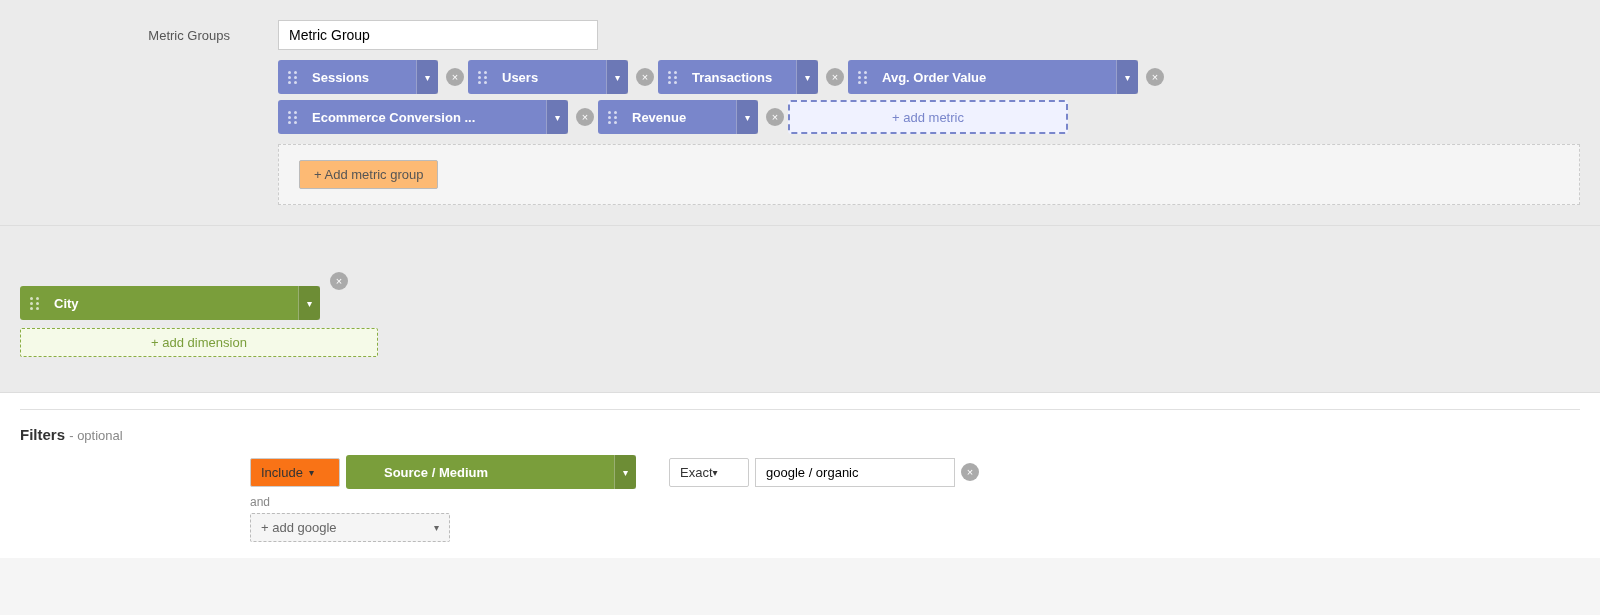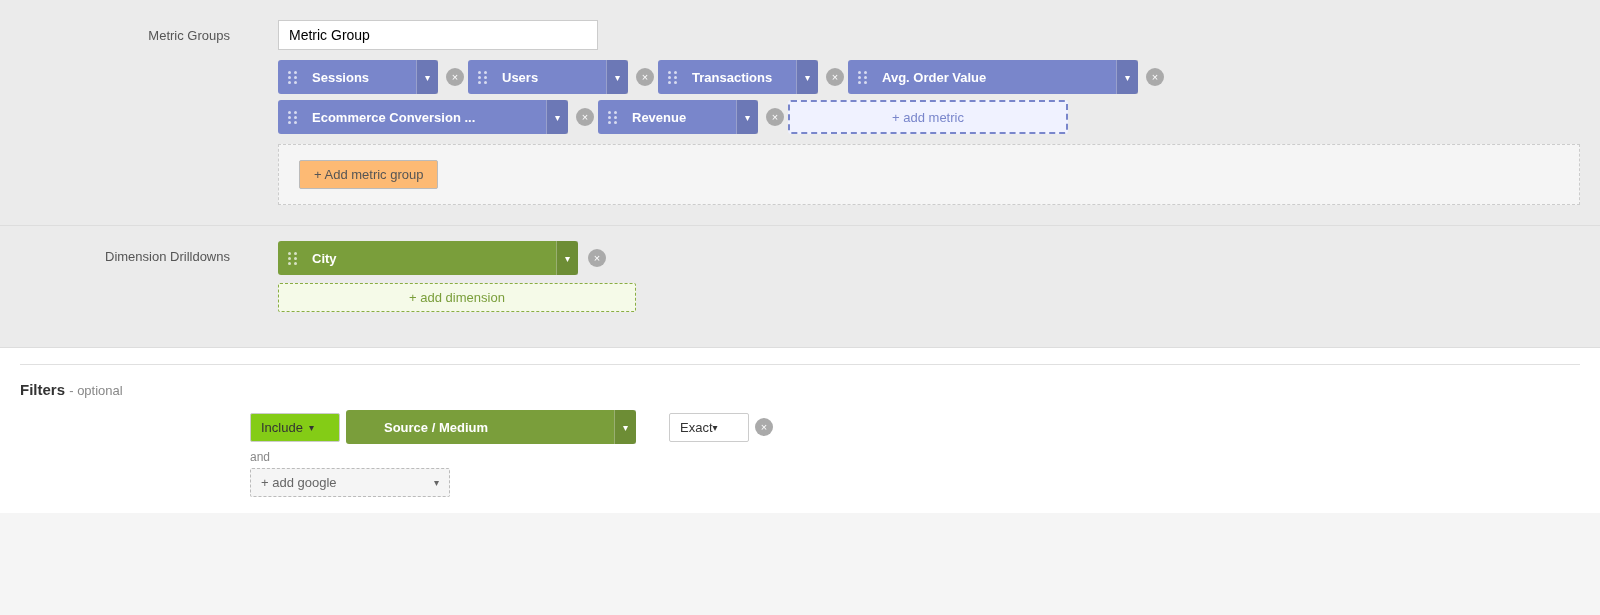--- a/index.html
+++ b/index.html
@@ -151,20 +151,21 @@
     }
 
     .dimension-chip {
       display: flex;
       align-items: center;
       background: #7a9e3b;
       color: white;
       border-radius: 3px;
       height: 34px;
       min-width: 300px;
+      margin-top: 45px;
     }
 
     .dimension-chip-label {
       flex: 1;
       padding: 0 4px;
       font-size: 13px;
       font-weight: bold;
       color: white;
     }
 
@@ -215,21 +216,21 @@
     .filter-row {
       display: flex;
       align-items: center;
       gap: 6px;
       margin-left: 230px;
       margin-bottom: 6px;
     }
 
     .include-dropdown {
       border: 1px solid #ccc;
-      background: #84cc16;
+      background: #f97316;
       padding: 6px 10px;
       font-size: 13px;
       cursor: pointer;
       display: flex;
       align-items: center;
       gap: 6px;
       border-radius: 2px;
       min-width: 90px;
     }
 
@@ -474,21 +475,20 @@
         <div class="add-metric-group-container">
           <button class="add-metric-group-btn">+ Add metric group</button>
         </div>
 
       </div>
     </div>
   </div>
 
   <div class="section-dimension">
     <div class="section-row">
-      <div class="section-label">Dimension Drilldowns</div>
       <div class="section-content">
         <div style="display:flex; align-items:center; gap:6px;">
 
           <div class="dimension-chip">
             <div class="drag-handle" style="padding: 0 6px; display:flex; align-items:center;">
               <div class="drag-dots">
                 <div class="drag-dot"></div>
                   <div class="drag-dot"></div>
                 <div class="drag-dot"></div>
                   <div class="drag-dot"></div>
@@ -529,20 +529,21 @@
         <div class="source-medium-dropdown">
           <span class="caret">▾</span>
         </div>
       </div>
 
       <div class="exact-dropdown">
         <span>Exact</span>
         <span class="caret">▾</span>
       </div>
 
+      <input class="filter-value-input" type="text" value="google / organic" style="">
 
       <div class="filter-close">×</div>
     </div>
 
     <div class="and-text">and</div>
 
     <div style="margin-left:230px;">
       <div class="add-filter-btn">
         <span>+ add google</span>
         <span style="margin-left:auto;" class="caret">▾</span>

